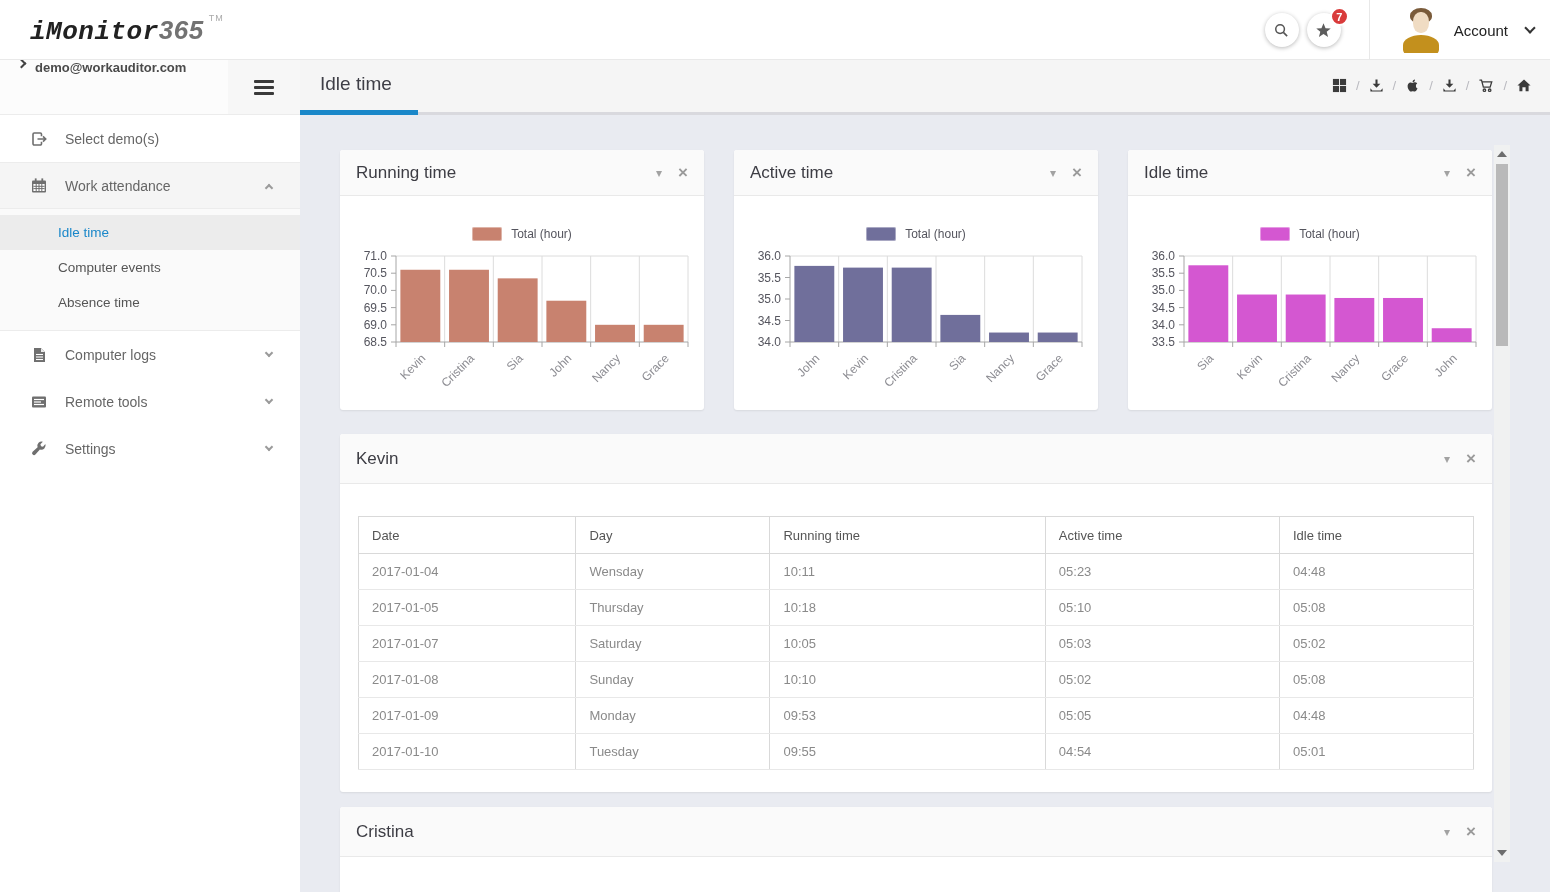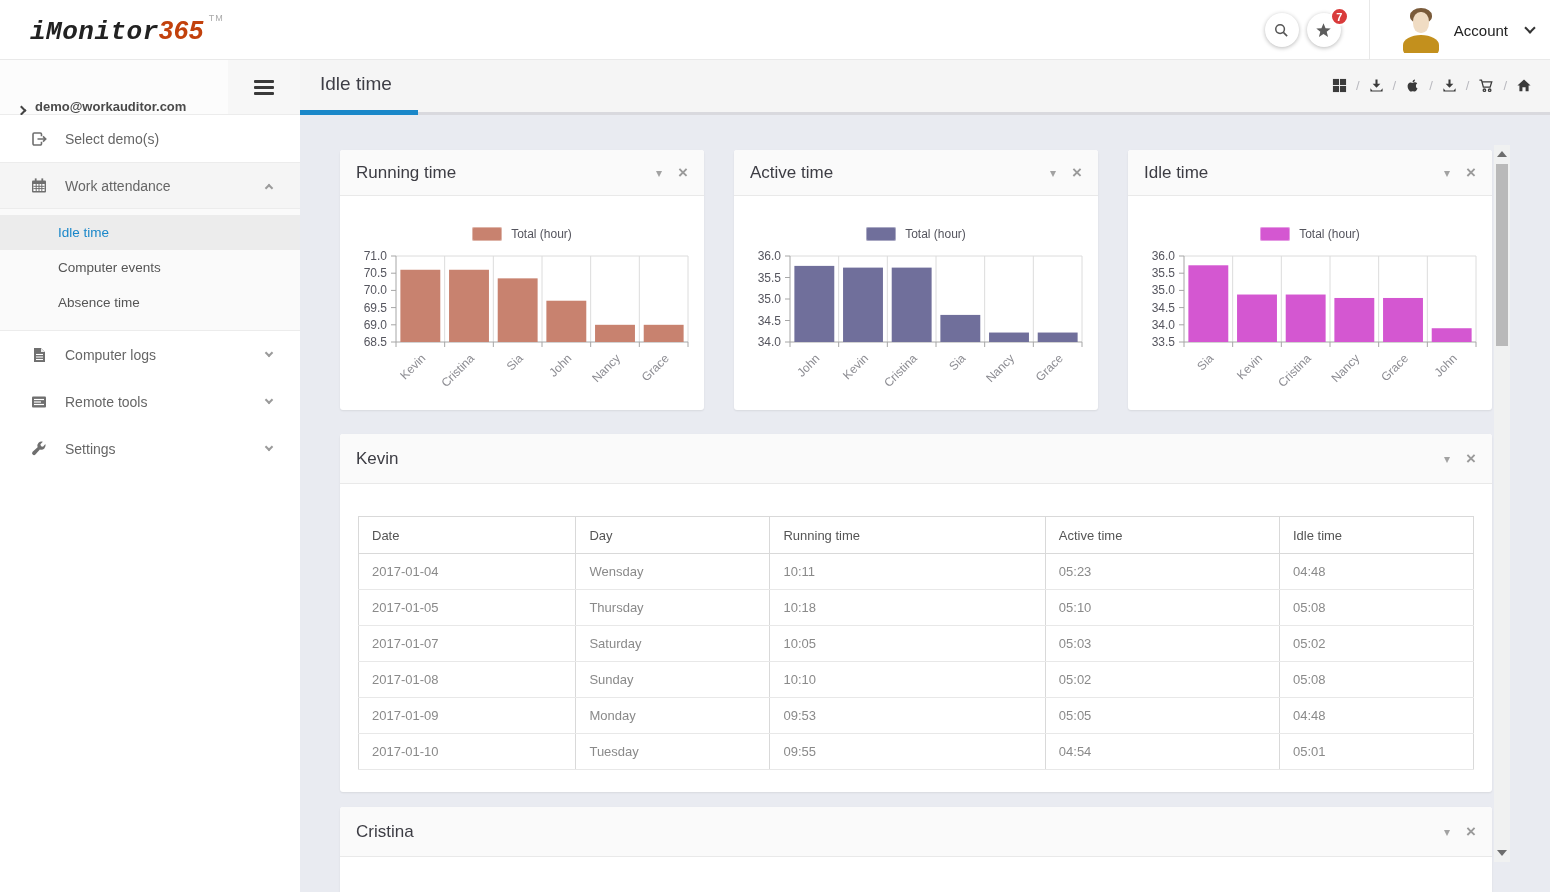--- a/index.html
+++ b/index.html
@@ -10,21 +10,21 @@
     position:relative;
     color:#444;
   }
   svg text { font-family:"Liberation Sans", sans-serif; }
 
   
   .top-header { position:absolute; left:0; top:0; width:1550px; height:60px; background:#fff;
                 border-bottom:1px solid #e9e9e9; z-index:6; }
   .logo { position:absolute; left:30px; top:13px; font-size:26px; font-weight:bold; font-style:italic; letter-spacing:0.5px; }
   .logo .p1 { color:#222;font-family:Liberation Mono, monospace; }
-  .logo .p2 { color:#c2410c; }
+  .logo .p2 { color:#737373; }
   .logo .tm { font-size:9px; color:#aaa; font-style:normal; font-weight:normal; vertical-align:18px; margin-left:5px; letter-spacing:1px;}
   .header-right { position:absolute; right:0; top:0; height:60px; display:flex; align-items:center; padding-right:16px; }
   .round-btn { width:34px; height:34px; border-radius:50%; background:#fff; box-shadow:0 1px 4px rgba(0,0,0,.28);
                display:flex; align-items:center; justify-content:center; position:relative; cursor:pointer; }
   .search-btn { margin-right:8px; }
   .star-btn { margin-right:28px; }
   .badge { position:absolute; top:-6px; right:-8px; min-width:19px; height:19px; border-radius:50%;
            background:#d93b3b; color:#fff; font-size:11px; font-weight:bold; display:flex; align-items:center;
            justify-content:center; border:2px solid #fff; }
   .hdr-divider { width:1px; height:60px; background:#e8e8e8; margin-right:30px; }
@@ -35,21 +35,21 @@
                    border-radius:55% 55% 6px 6px; }
   .account-label { font-size:15px; color:#222; margin-right:18px; cursor:pointer; }
   .chev { display:inline-block; width:8px; height:8px; border-right:2px solid #9b9b9b; border-bottom:2px solid #9b9b9b; }
   .chev.down { transform:rotate(45deg); margin-top:-4px; }
   .chev.up { transform:rotate(-135deg); margin-top:4px; }
   .chev.dark { border-color:#333; }
   .chev.sm { width:6px; height:6px; border-width:2px; }
 
   
   .side-top { position:absolute; left:0; top:60px; width:228px; height:55px; background:#fcfcfc;
-              border-bottom:1px solid #ececec; display:flex; align-items:flex-end; padding-left:18px; z-index:2; cursor:pointer;}
+              border-bottom:1px solid #ececec; display:flex; align-items:flex-start; padding-left:18px; z-index:2; cursor:pointer;}
   .side-top .chev-right { display:inline-block; width:7px; height:7px; border-right:2px solid #444; border-bottom:2px solid #444;
                           transform:rotate(-45deg); margin-right:10px; }
   .side-top .email { font-size:13px; font-weight:bold; color:#4a4a4a; }
   .burger-cell { position:absolute; left:228px; top:60px; width:72px; height:55px; background:#f7f7f7;
                  border-bottom:1px solid #ececec; display:flex; align-items:center; justify-content:center; z-index:2; cursor:pointer;}
   .burger span { display:block; width:20px; height:3px; background:#3a3a3a; border-radius:1px; margin:3px 0; }
 
   .content-header { position:absolute; left:300px; top:60px; width:1250px; height:55px; background:#f5f5f5; z-index:1; }
   .page-title { position:absolute; left:20px; top:13px; font-size:19px; color:#3e3e46; }
   .title-underline { position:absolute; left:0; bottom:0; width:118px; height:5px; background:#1a87c9; }

